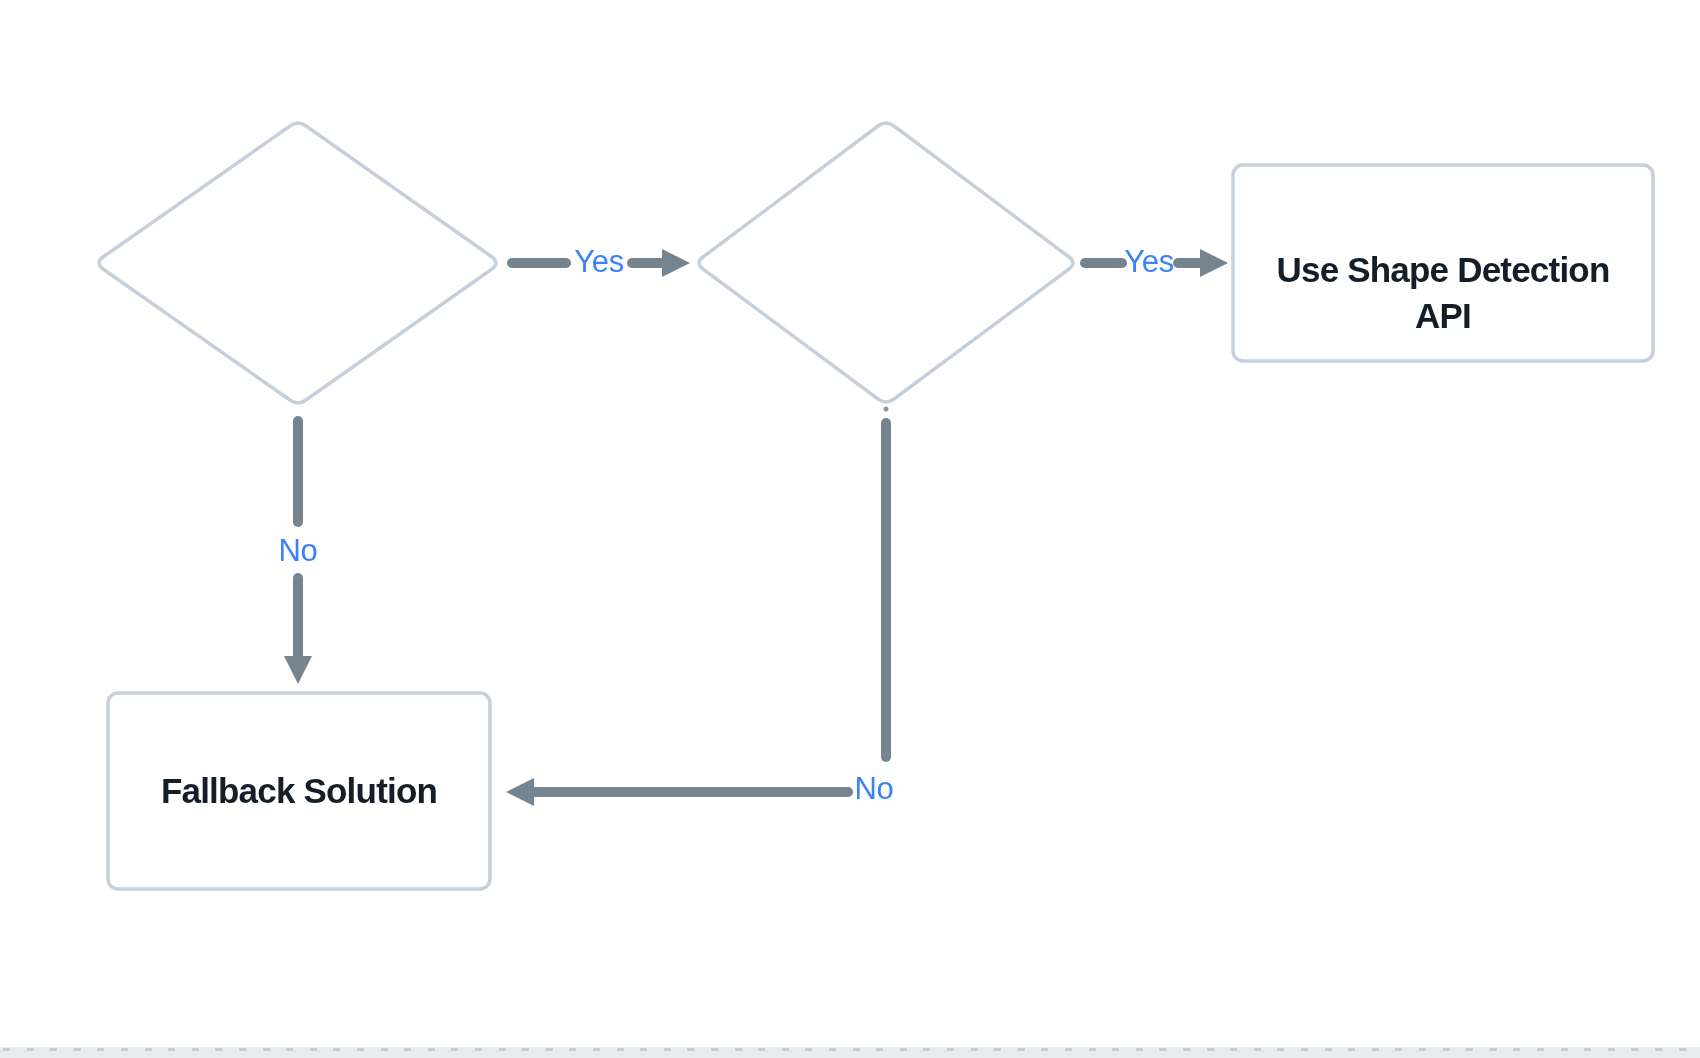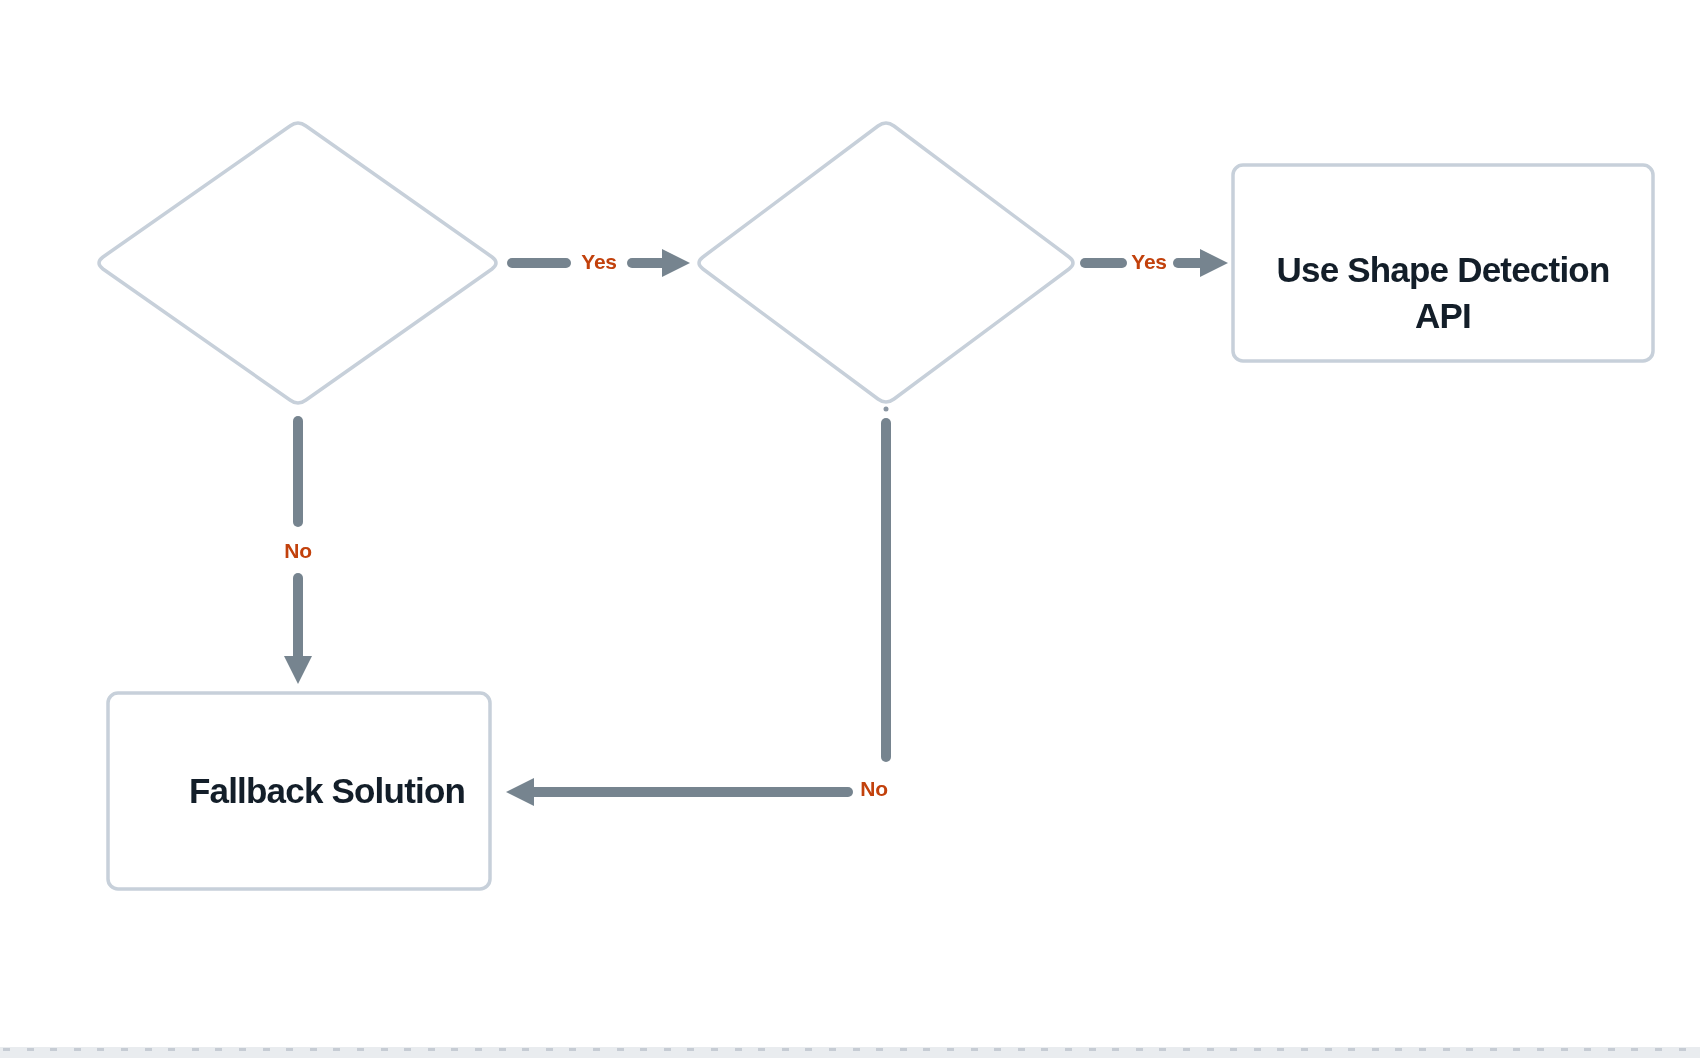--- a/index.html
+++ b/index.html
@@ -45,29 +45,29 @@
     line-height: 46px;
     letter-spacing: -0.8px;
     color: #131e29;
   }
   .diamond-text-1 { left: 95px;  top: 120px; width: 405px; height: 286px; }
   .diamond-text-1 .inner { width: 310px; }
   .diamond-text-2 { left: 695px; top: 120px; width: 382px; height: 285px; }
   .diamond-text-2 .inner { width: 340px; }
   .process-text-1 { left: 1233px; top: 165px; width: 420px; height: 256px; }
   .process-text-1 .inner { width: 340px; }
-  .process-text-2 { left: 108px;  top: 693px; width: 382px; height: 196px; margin-left: 28px; }
+  .process-text-2 { left: 108px;  top: 693px; width: 382px; height: 196px; }
   .process-text-2 .inner { width: 340px; }
   .edge-label {
     position: absolute;
     transform: translate(-50%, -50%);
-    font-size: 21px;
-    font-weight: 700;
+    font-size: 31px;
+    font-weight: 400;
     letter-spacing: -0.3px;
-    color: #c2410c;
+    color: #3b82f6;
     white-space: nowrap;
     pointer-events: none;
   }
   .edge-label-yes-1 { left: 599px;  top: 262px; }
   .edge-label-yes-2 { left: 1149px; top: 262px; }
   .edge-label-no-1  { left: 298px;  top: 551px; }
   .edge-label-no-2  { left: 874px;  top: 789px; }
   .bottom-strip {
     position: absolute;
     left: 0;

